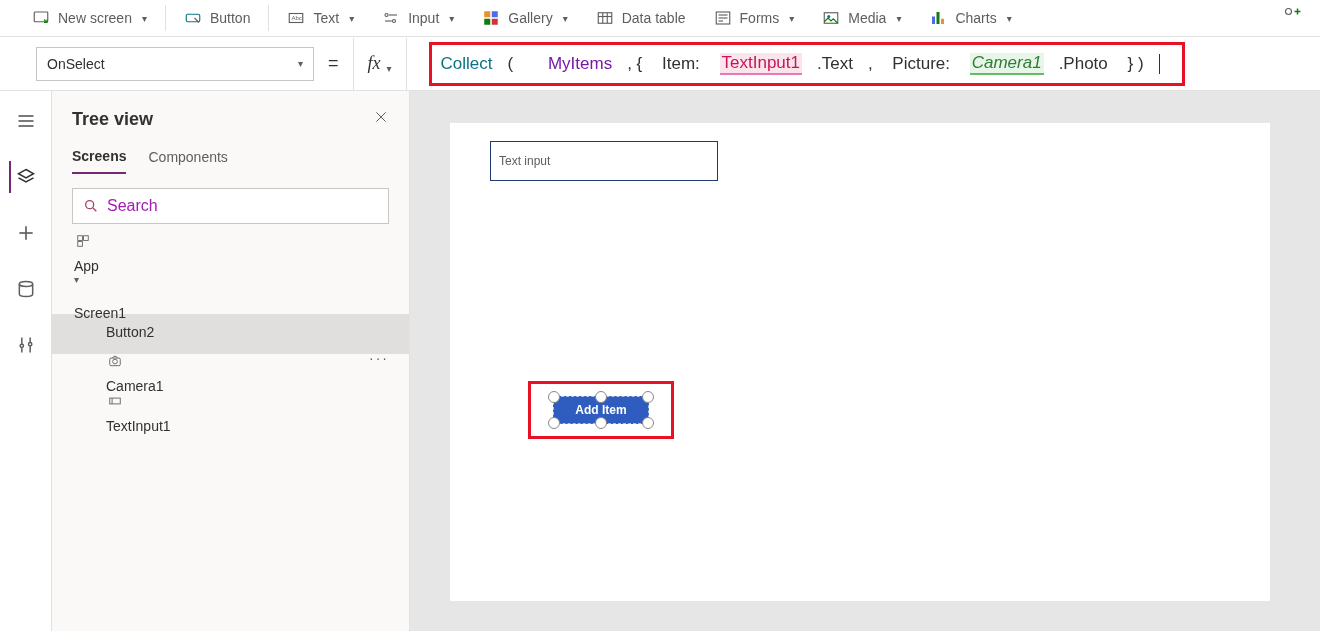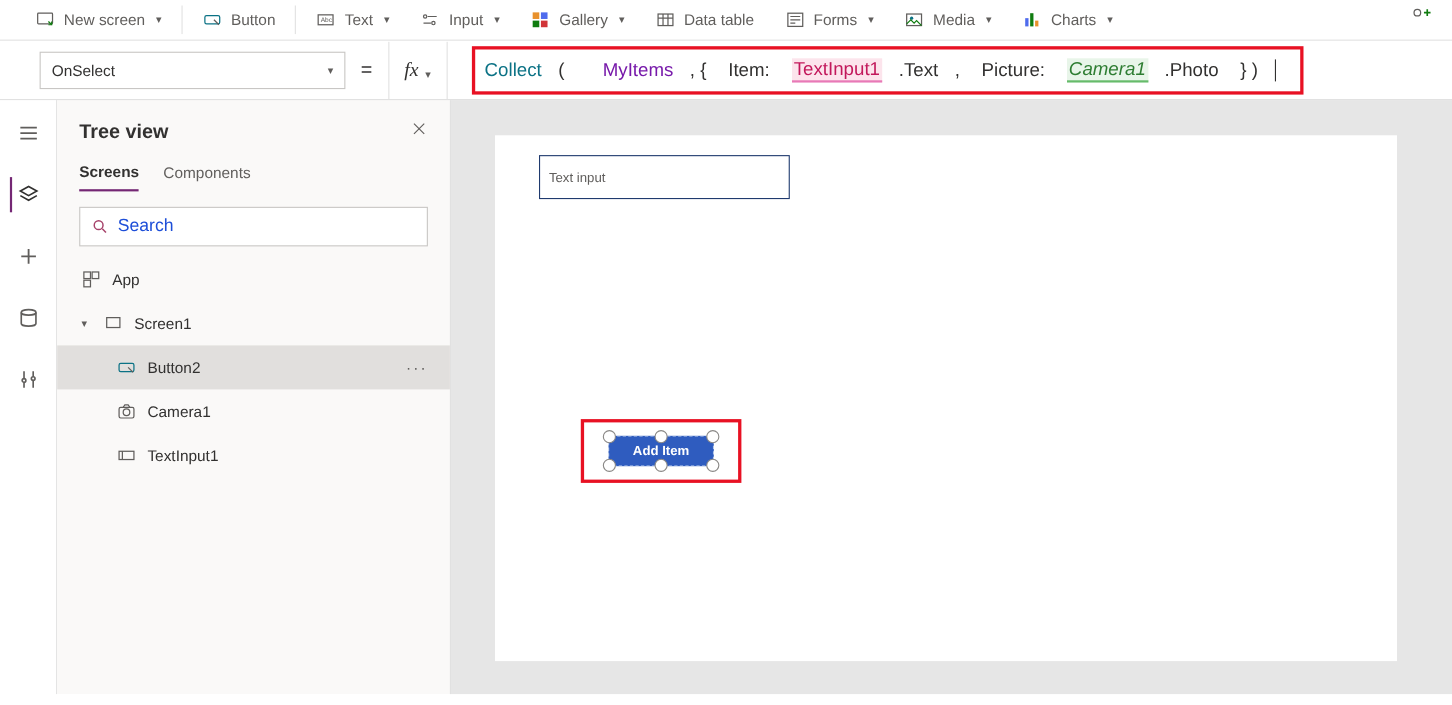--- a/index.html
+++ b/index.html
@@ -118,32 +118,33 @@
 .tab.active { color: #323130; font-weight: 600; border-bottom: 2px solid #742774; }
 .search-box {
   margin-top: 14px;
   height: 36px;
   border: 1px solid #c8c6c4;
   background: #fff;
   display: flex;
   align-items: center;
   padding: 0 10px;
   gap: 8px;
-  color: #1d4ed8;
+  color: #a21caf;
 }
 .tree-list { margin-top: 10px; margin-left: -20px; margin-right: -20px; }
 .tree-row {
   display: flex;
-  align-items: center;
+  align-items: flex-start;
   height: 40px;
   padding-left: 22px;
   font-size: 14px;
   color: #323130;
   gap: 10px;
   cursor: pointer;
+  flex-direction: column;
 }
 .tree-row.indent1 { padding-left: 22px; }
 .tree-row.indent2 { padding-left: 54px; }
 .tree-row.selected { background: #e1dfdd; }
 .tree-row .more { margin-left: auto; margin-right: 20px; color: #605e5c; letter-spacing: 2px; }
 .tree-caret { font-size: 10px; color: #605e5c; width: 10px; }
 
 .canvas-area {
   flex: 1;
   background: #e6e6e6;

